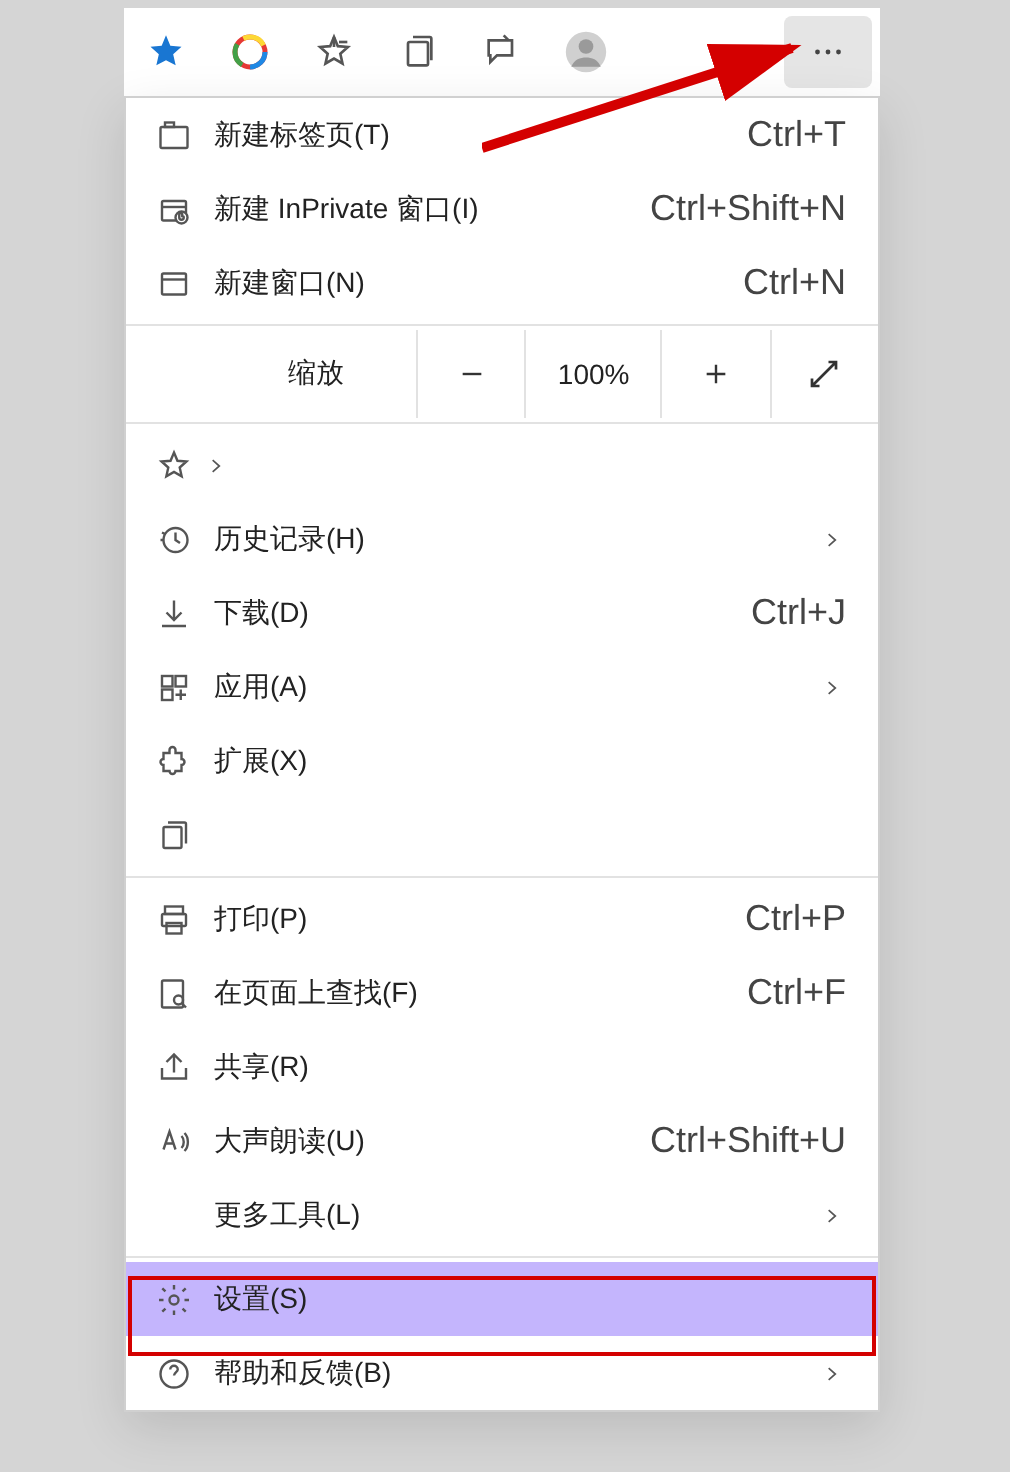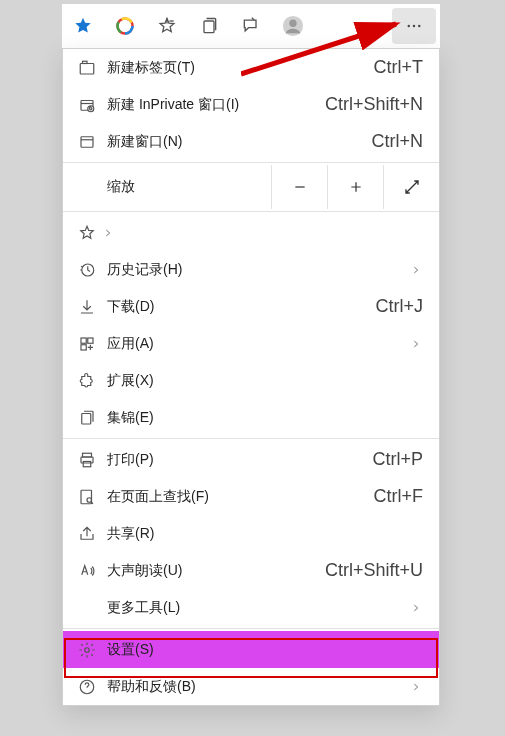--- a/index.html
+++ b/index.html
@@ -9,21 +9,21 @@
   .tb-icon{width:42px;height:44px;display:flex;align-items:center;justify-content:center;}
   .tb-more{width:44px;height:36px;margin:4px 4px 4px 0;background:#e5e5e5;border-radius:4px;display:flex;align-items:center;justify-content:center;}
   .menu{position:absolute;left:62px;top:48px;width:378px;background:#fff;border:1px solid #d0d0d0;box-shadow:0 8px 24px rgba(0,0,0,.12);}
   .row{display:flex;align-items:center;height:37px;padding:0 16px 0 10px;}
   .row.clickable{cursor:pointer;}
   .ic{width:28px;display:flex;justify-content:center;align-items:center;flex:0 0 28px;}
   .label{flex:1 1 auto;padding-left:6px;white-space:nowrap;}
   .hint{color:#444;font-size:18px;}
   .chev{width:14px;display:flex;justify-content:center;}
   .sep{height:1px;background:#e2e2e2;margin:2px 0;}
-  .zoom{display:flex;align-items:center;height:44px;}
+  .zoom{display:flex;align-items:center;height:44px;margin-left:37px;}
   .zoom .zlabel{width:110px;padding-left:44px;}
   .zbtn{width:56px;height:44px;display:flex;align-items:center;justify-content:center;border-left:1px solid #e2e2e2;font-size:18px;}
   .zval{width:70px;height:44px;display:flex;align-items:center;justify-content:center;border-left:1px solid #e2e2e2;font-size:14px;}
   .zfull{width:56px;height:44px;display:flex;align-items:center;justify-content:center;border-left:1px solid #e2e2e2;}
   .arrow{position:absolute;left:241px;top:18px;width:170px;height:60px;pointer-events:none;}
   .hl{position:absolute;left:64px;top:638px;width:374px;height:40px;border:2px solid #d40000;pointer-events:none;}
   svg{display:block;}
 </style>
 </head>
 <body>
@@ -120,20 +120,21 @@
     <div class="sep"></div>
 
     <div class="zoom">
       <span class="zlabel">缩放</span>
       <div style="flex:1"></div>
       <div class="zbtn">
           <svg width="16" height="16" viewBox="0 0 24 24">
             <path stroke="#333" stroke-width="1.8" d="M5 12h14"></path>
           </svg>
         </div>
+      <div class="zval">100%</div>
       <div class="zbtn">
           <svg width="16" height="16" viewBox="0 0 24 24">
             <path stroke="#333" stroke-width="1.8" d="M5 12h14M12 5v14"></path>
           </svg>
         </div>
       <div class="zfull">
           <svg width="18" height="18" viewBox="0 0 24 24" fill="none" stroke="#333" stroke-width="1.8">
             <path d="M4 20L20 4M15 4h5v5M9 20H4v-5"></path>
           </svg>
         </div>
@@ -205,21 +206,20 @@
       <span class="label">扩展(X)</span>
     </div>
 
     <div class="row clickable">
       <span class="ic">
           <svg width="18" height="18" viewBox="0 0 24 24" fill="none" stroke="#555" stroke-width="1.6">
             <rect x="5" y="6" width="12" height="14" rx="1"></rect>
             <path d="M8 3h11a1 1 0 011 1v13"></path>
           </svg>
         </span>
-      <span class="label">集锦(E)</span>
     </div>
 
     <div class="sep"></div>
 
     <div class="row clickable">
       <span class="ic">
           <svg width="18" height="18" viewBox="0 0 24 24" fill="none" stroke="#555" stroke-width="1.6">
             <rect x="6" y="3" width="12" height="5"></rect>
             <rect x="4" y="8" width="16" height="8" rx="1"></rect>
             <rect x="7" y="14" width="10" height="7"></rect>
@@ -266,21 +266,21 @@
       <span class="label">更多工具(L)</span>
       <span class="chev">
           <svg width="10" height="10" viewBox="0 0 24 24">
             <path fill="none" stroke="#555" stroke-width="2" d="M8 5l8 7-8 7"></path>
           </svg>
         </span>
     </div>
 
     <div class="sep"></div>
 
-    <div class="row clickable" style="background:#d946ef;">
+    <div class="row clickable" style="background:#c4b5fd;">
       <span class="ic">
           <svg width="18" height="18" viewBox="0 0 24 24" fill="none" stroke="#555" stroke-width="1.6">
             <circle cx="12" cy="12" r="3"></circle>
             <path d="M12 2v3M12 19v3M4.2 4.2l2.1 2.1M17.7 17.7l2.1 2.1M2 12h3M19 12h3M4.2 19.8l2.1-2.1M17.7 6.3l2.1-2.1"></path>
           </svg>
         </span>
       <span class="label">设置(S)</span>
     </div>
 
     <div class="row clickable">

